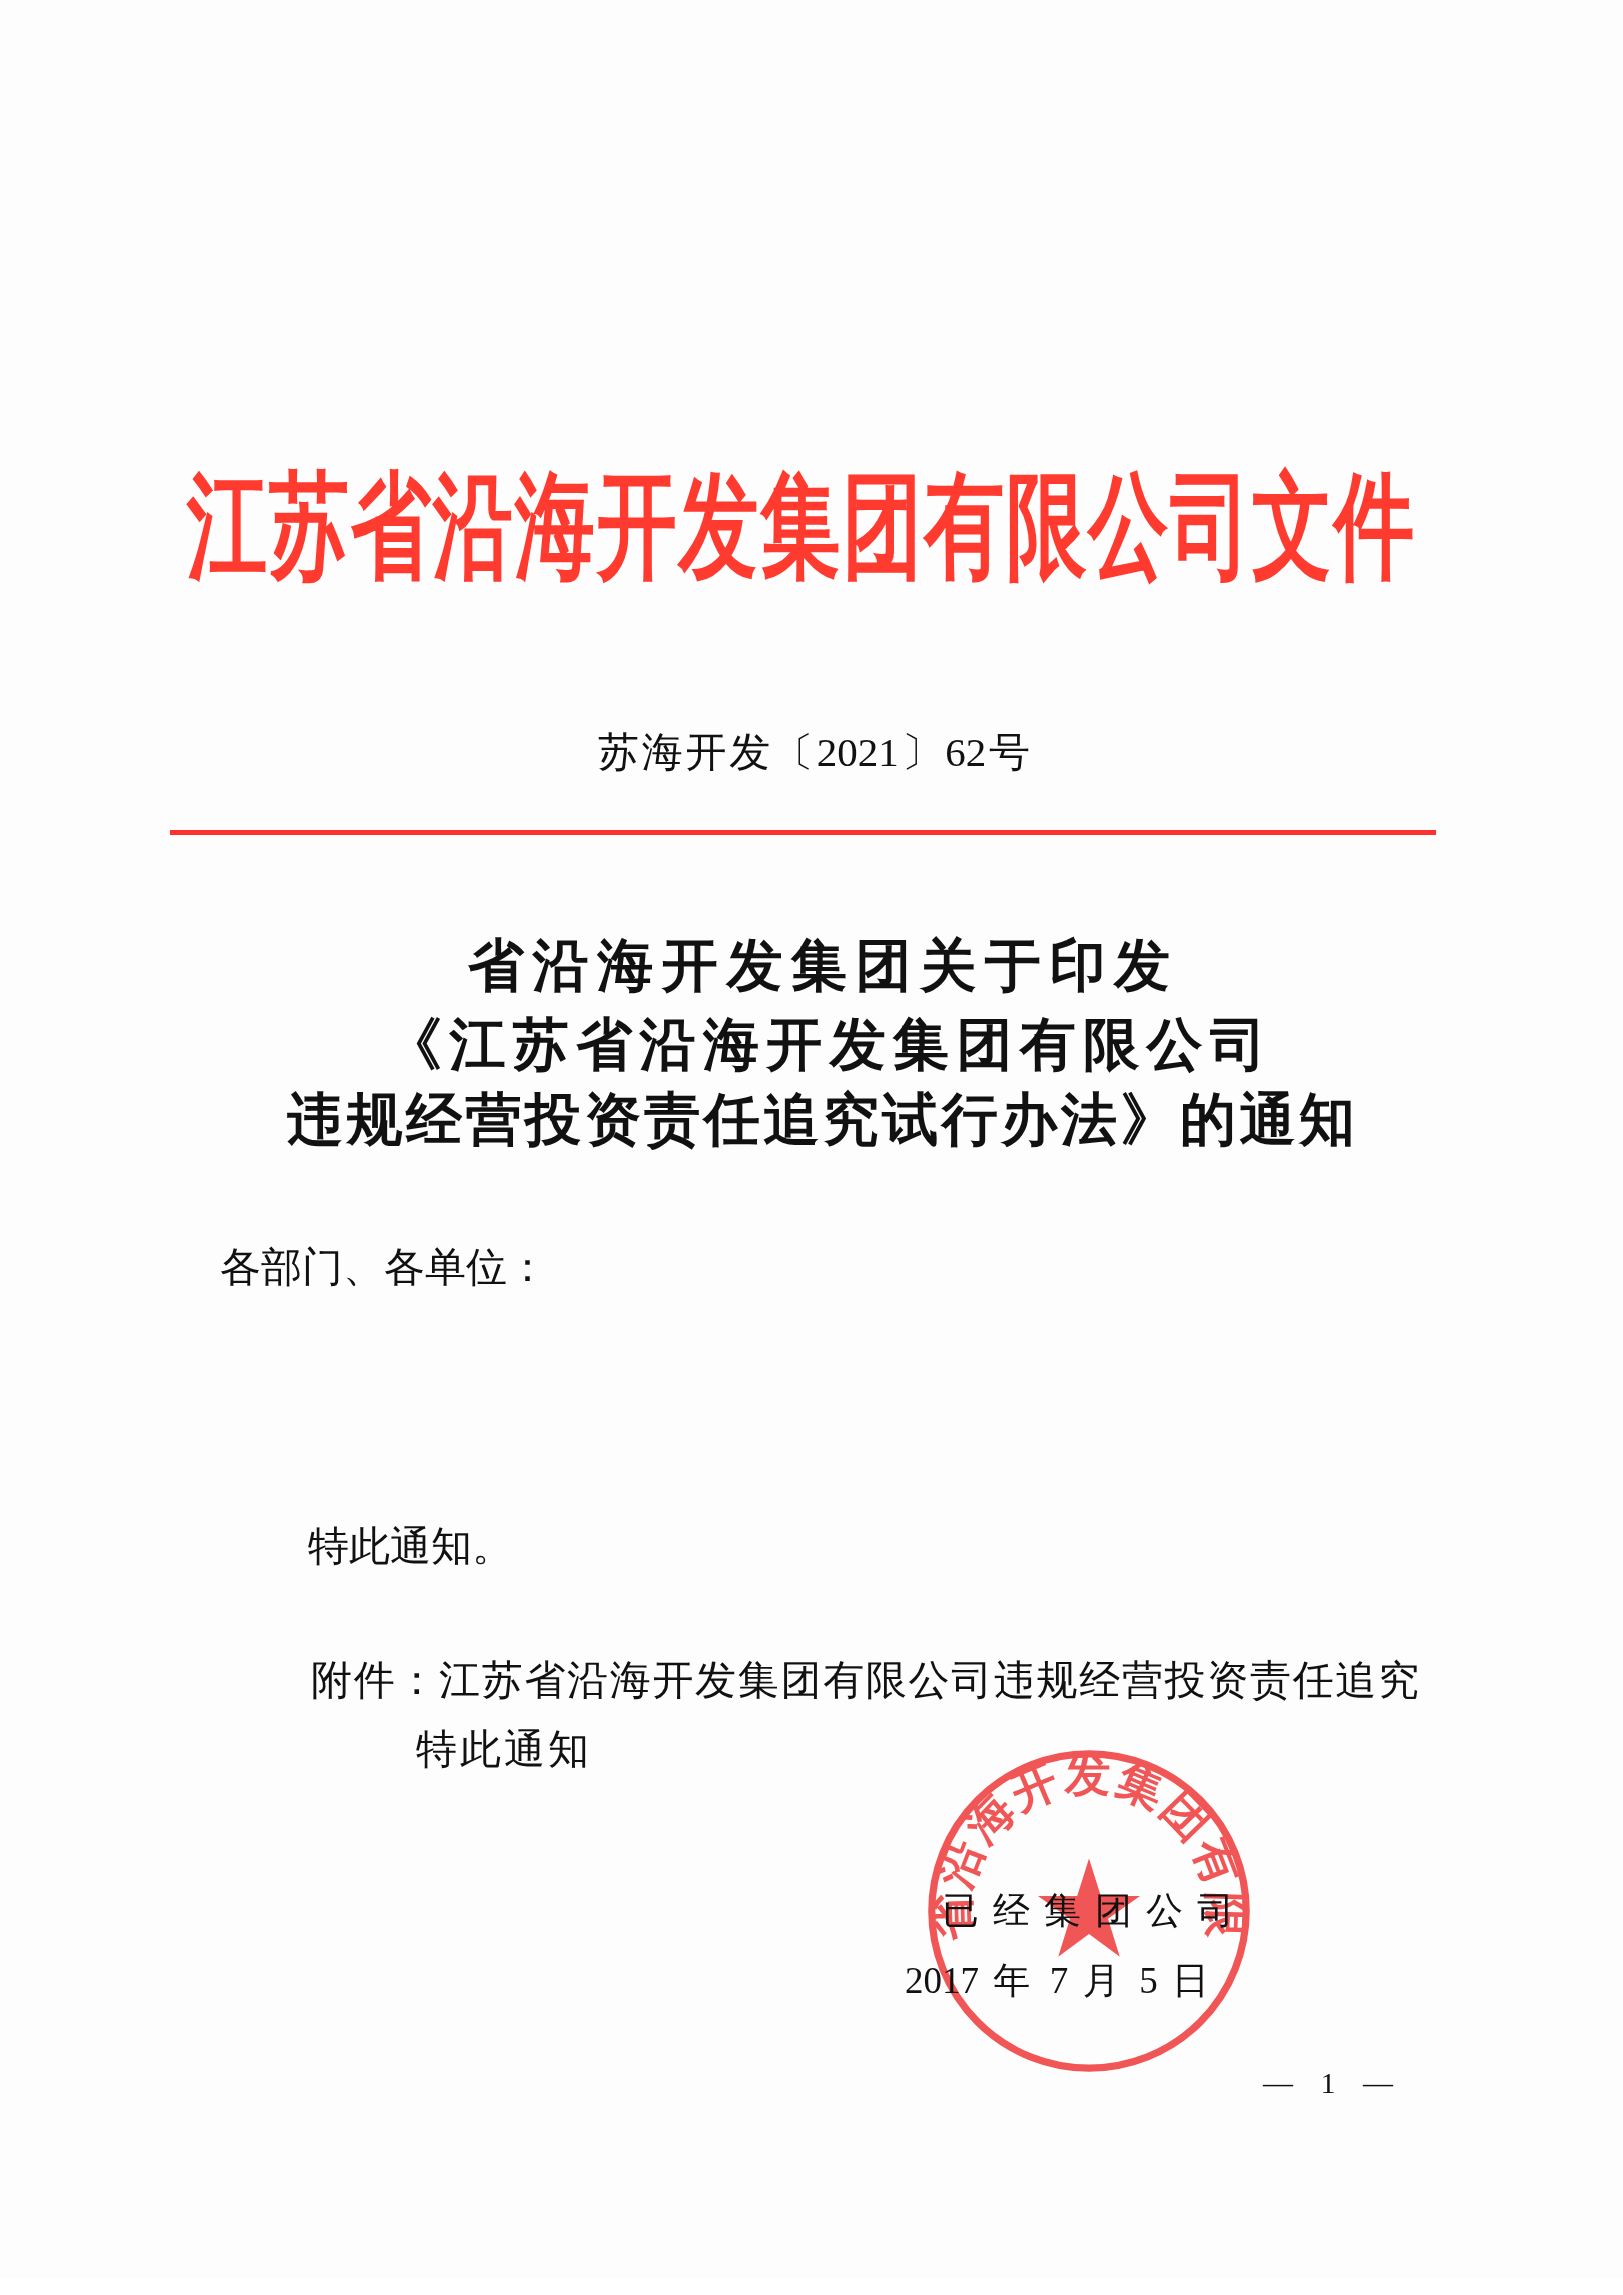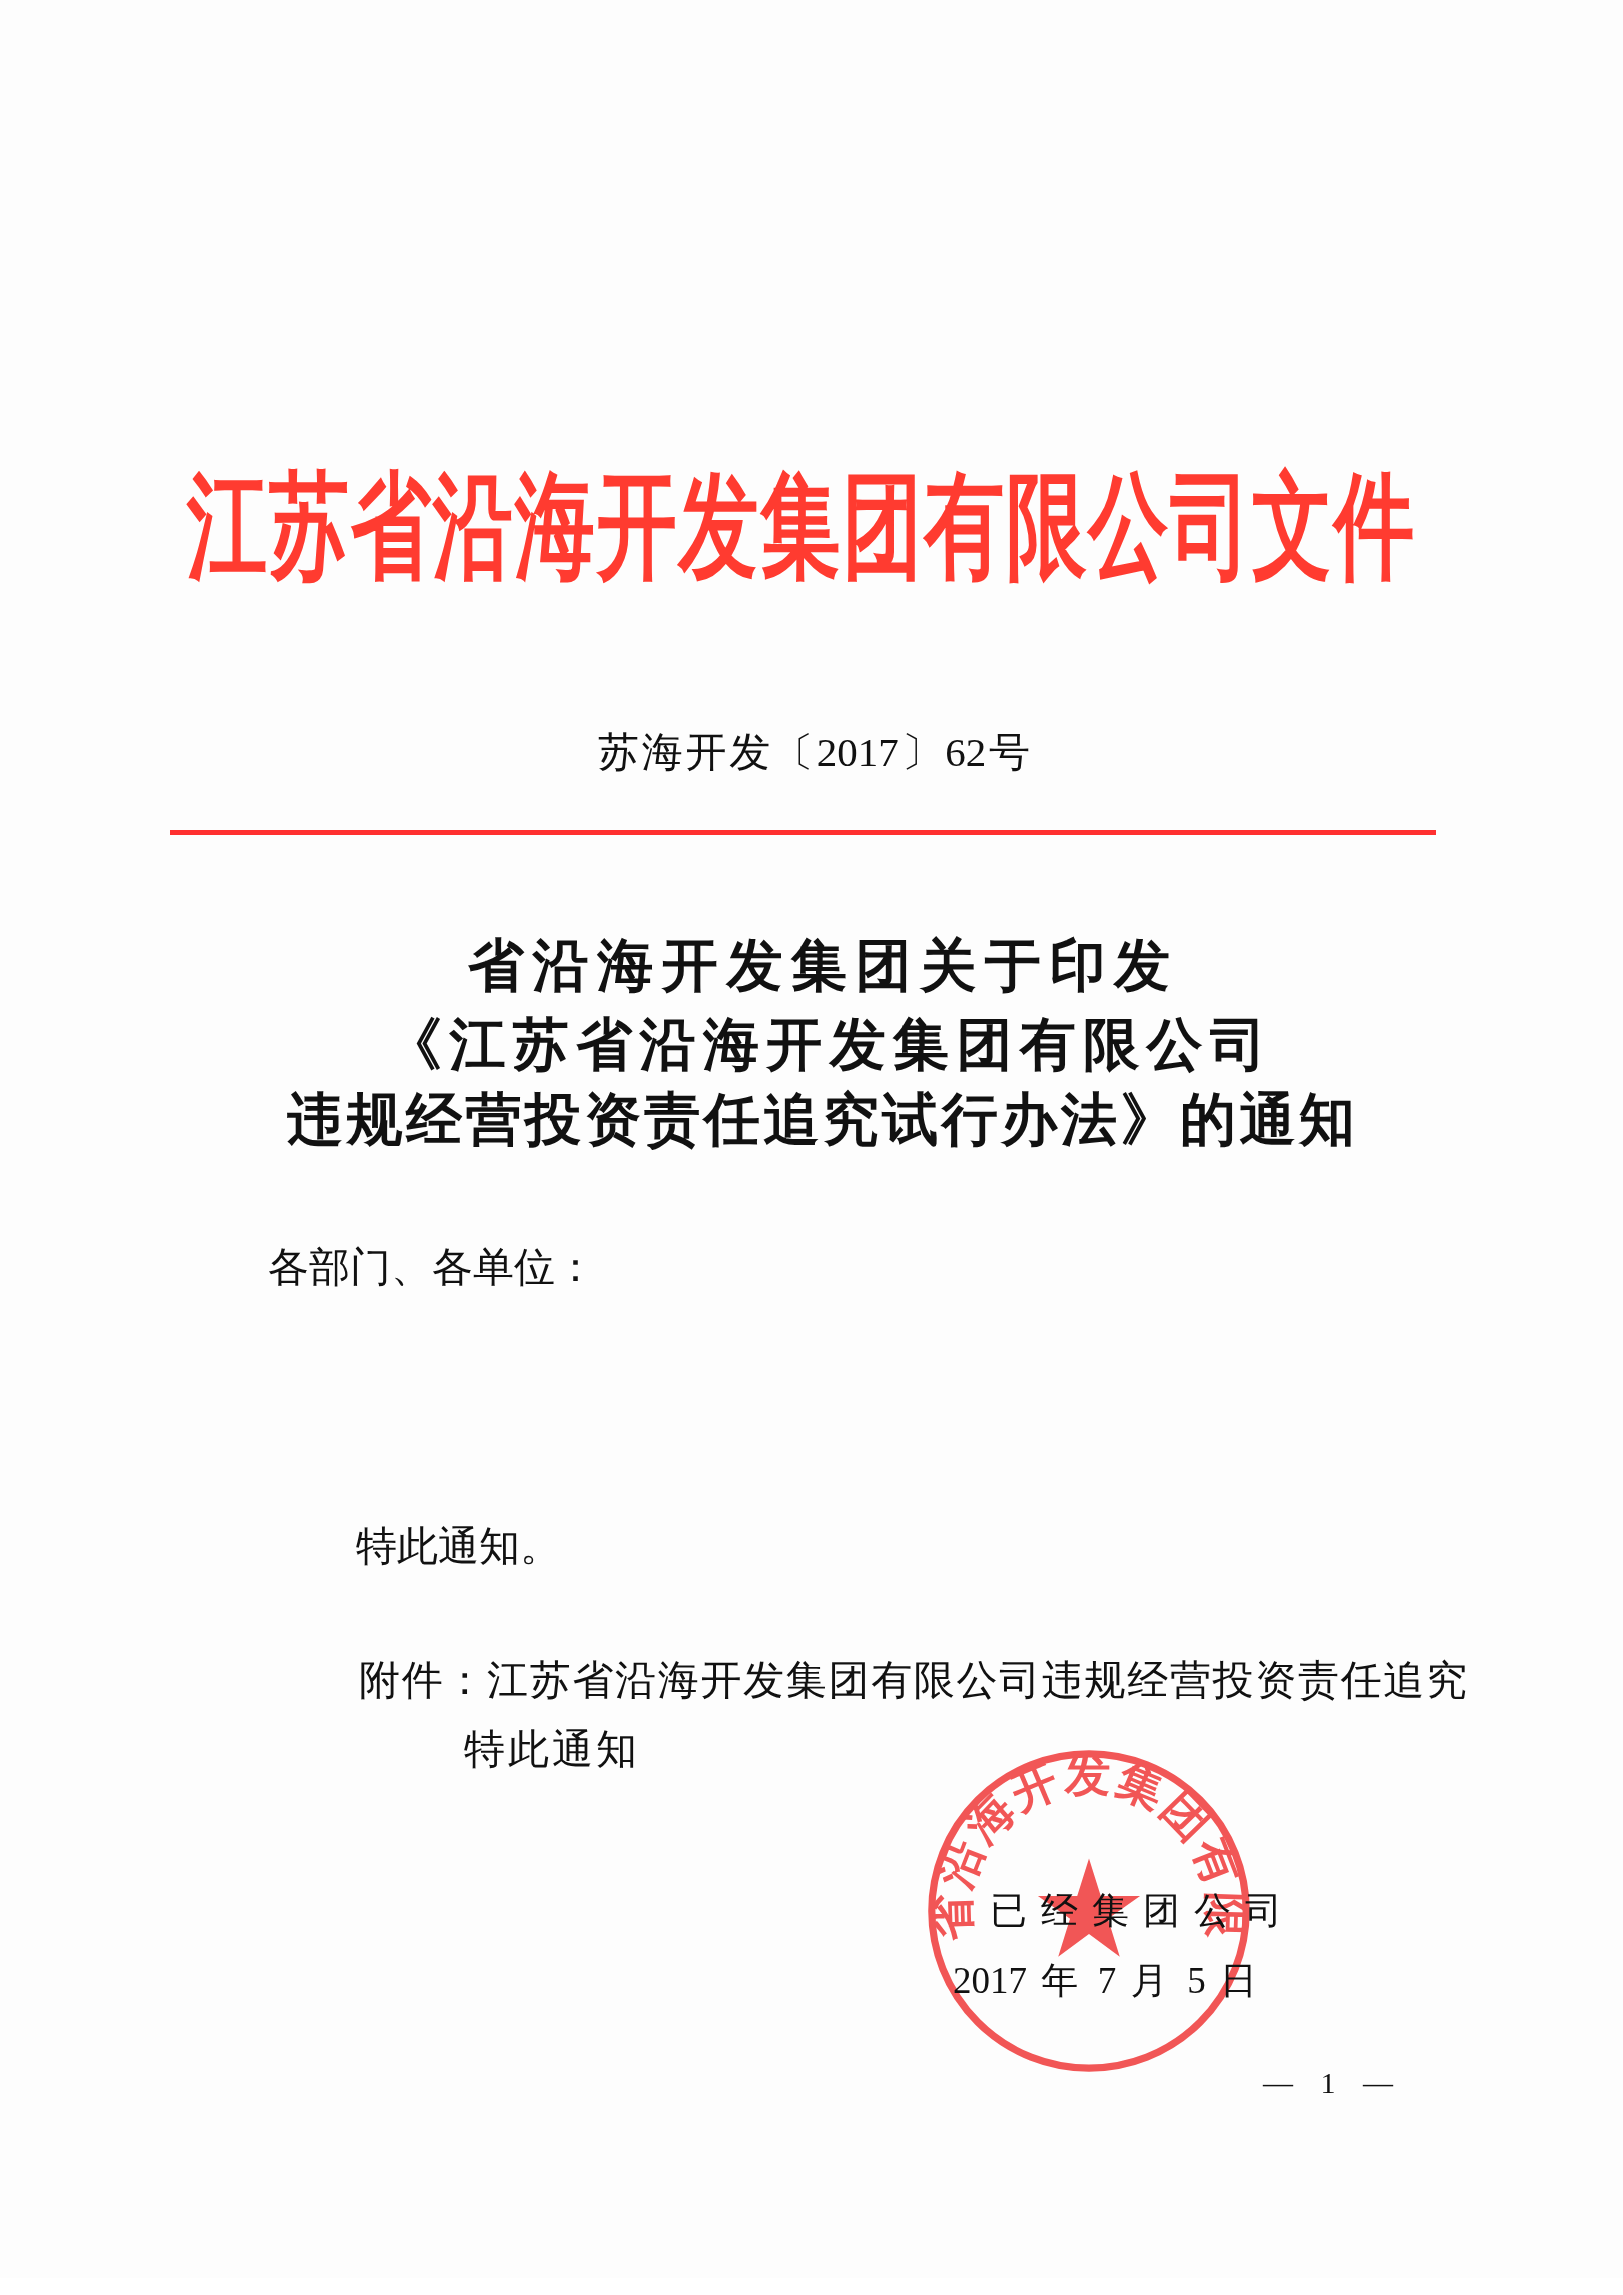--- a/index.html
+++ b/index.html
@@ -33,21 +33,21 @@
   }
   .heading {
     font-size: 56px; font-weight: bold; height: 58px;
     transform-origin: top left; transform: scaleY(1.02);
     font-family: "DejaVu Serif", serif;
   }
   .h1 { left: 468px; top: 936px; width: 702px; }
   .h2 { left: 386px; top: 1015px; width: 880px; }
   .h3 { left: 287px; top: 1090px; width: 1068px; }
 
-  .body-text { font-size: 41px; font-family: "DejaVu Serif", serif; margin-left: 48px; }
+  .body-text { font-size: 41px; font-family: "DejaVu Serif", serif; }
   .b-salute { left: 220px; top: 1247px; width: 321px; }
   .b-p1 { left: 319px; top: 1316px; width: 1103px; }
   .b-p2 { left: 224px; top: 1392px; width: 1187px; }
   .b-p3 { left: 224px; top: 1460px; width: 719px; }
   .b-close { left: 308px; top: 1526px; width: 194px; }
   .b-att1 { left: 311px; top: 1660px; width: 1108px; }
   .b-att2 { left: 416px; top: 1729px; width: 173px; }
 
   .seal {
     position: absolute; left: 922px; top: 1744px; width: 334px; height: 334px;
@@ -59,21 +59,21 @@
   .pageno { left: 1263px; top: 2068px; width: 130px; font-size: 30px;
     font-family: "Liberation Serif", "DejaVu Serif", serif; }
 </style>
 </head>
 <body>
 
 <div class="page">
 
   <div class="line masthead">江苏省沿海开发集团有限公司文件</div>
 
-  <div class="line docno">苏海开发〔2017〕62号</div>
+  <div class="line docno">苏海开发〔2021〕62号</div>
 
   <div class="redline"></div>
 
   <div class="line heading h1">省沿海开发集团关于印发</div>
   <div class="line heading h2">《江苏省沿海开发集团有限公司</div>
   <div class="line heading h3">违规经营投资责任追究试行办法》的通知</div>
 
   <div class="line body-text b-salute">各部门、各单位：</div>
   <div class="line body-text b-close">特此通知。</div>
 

